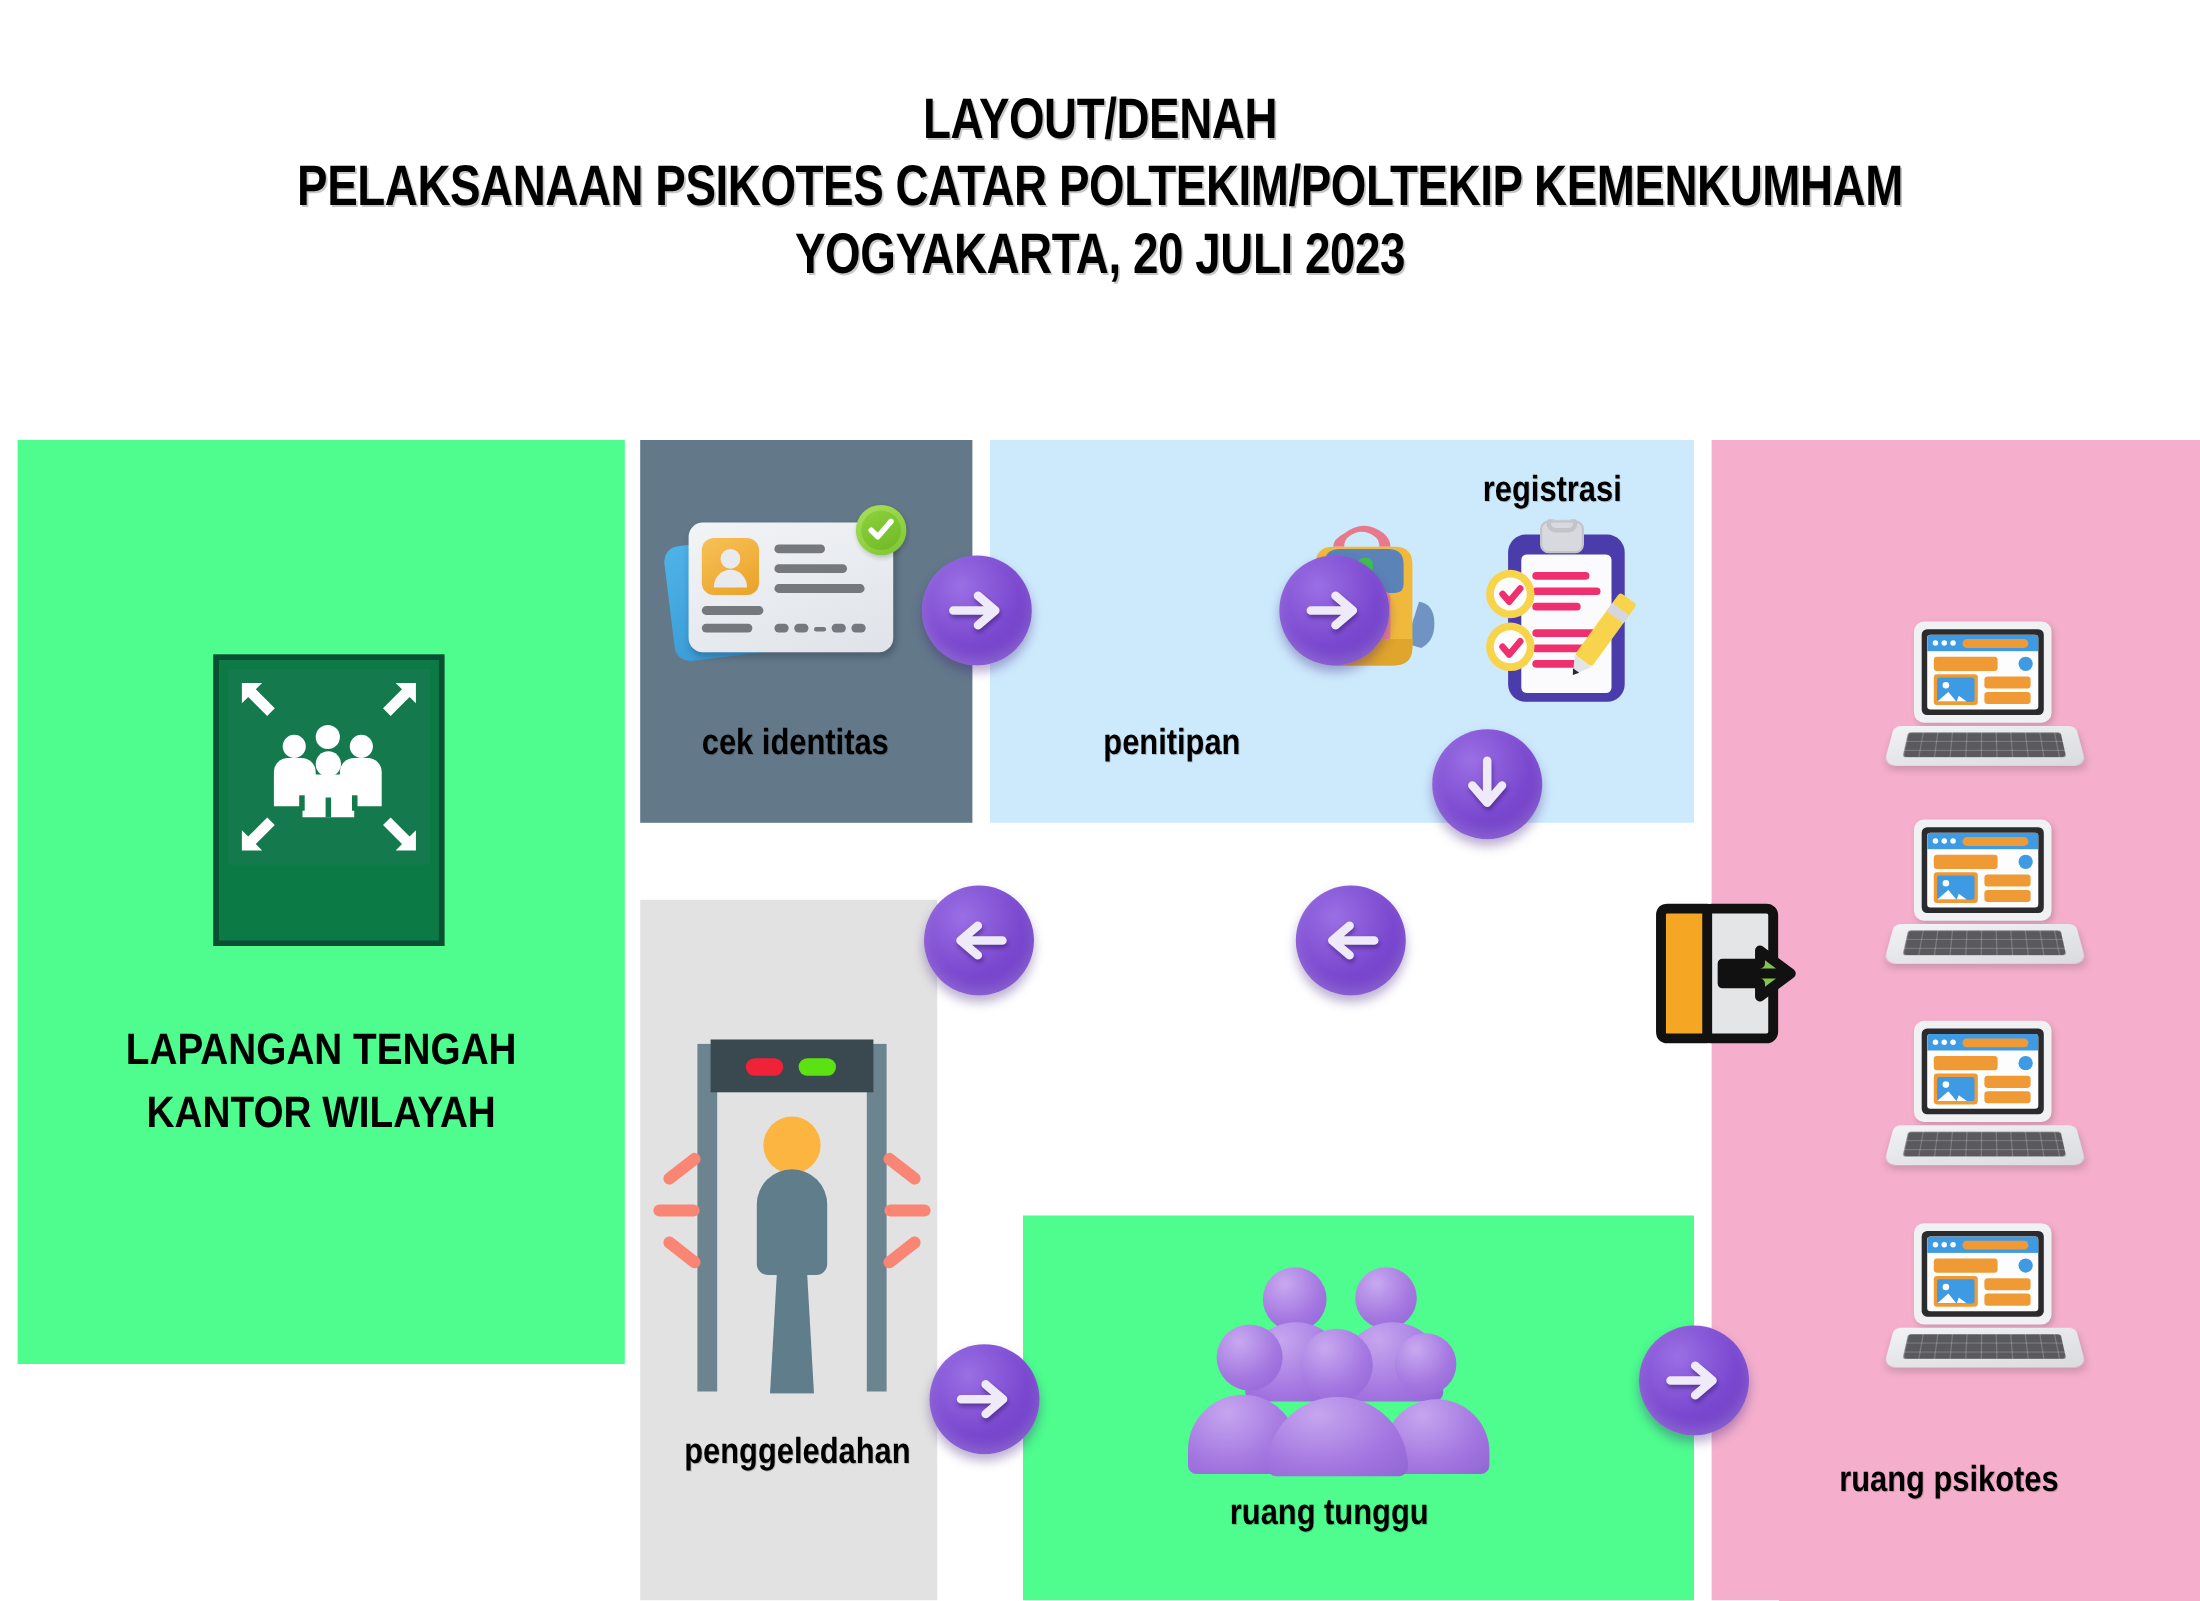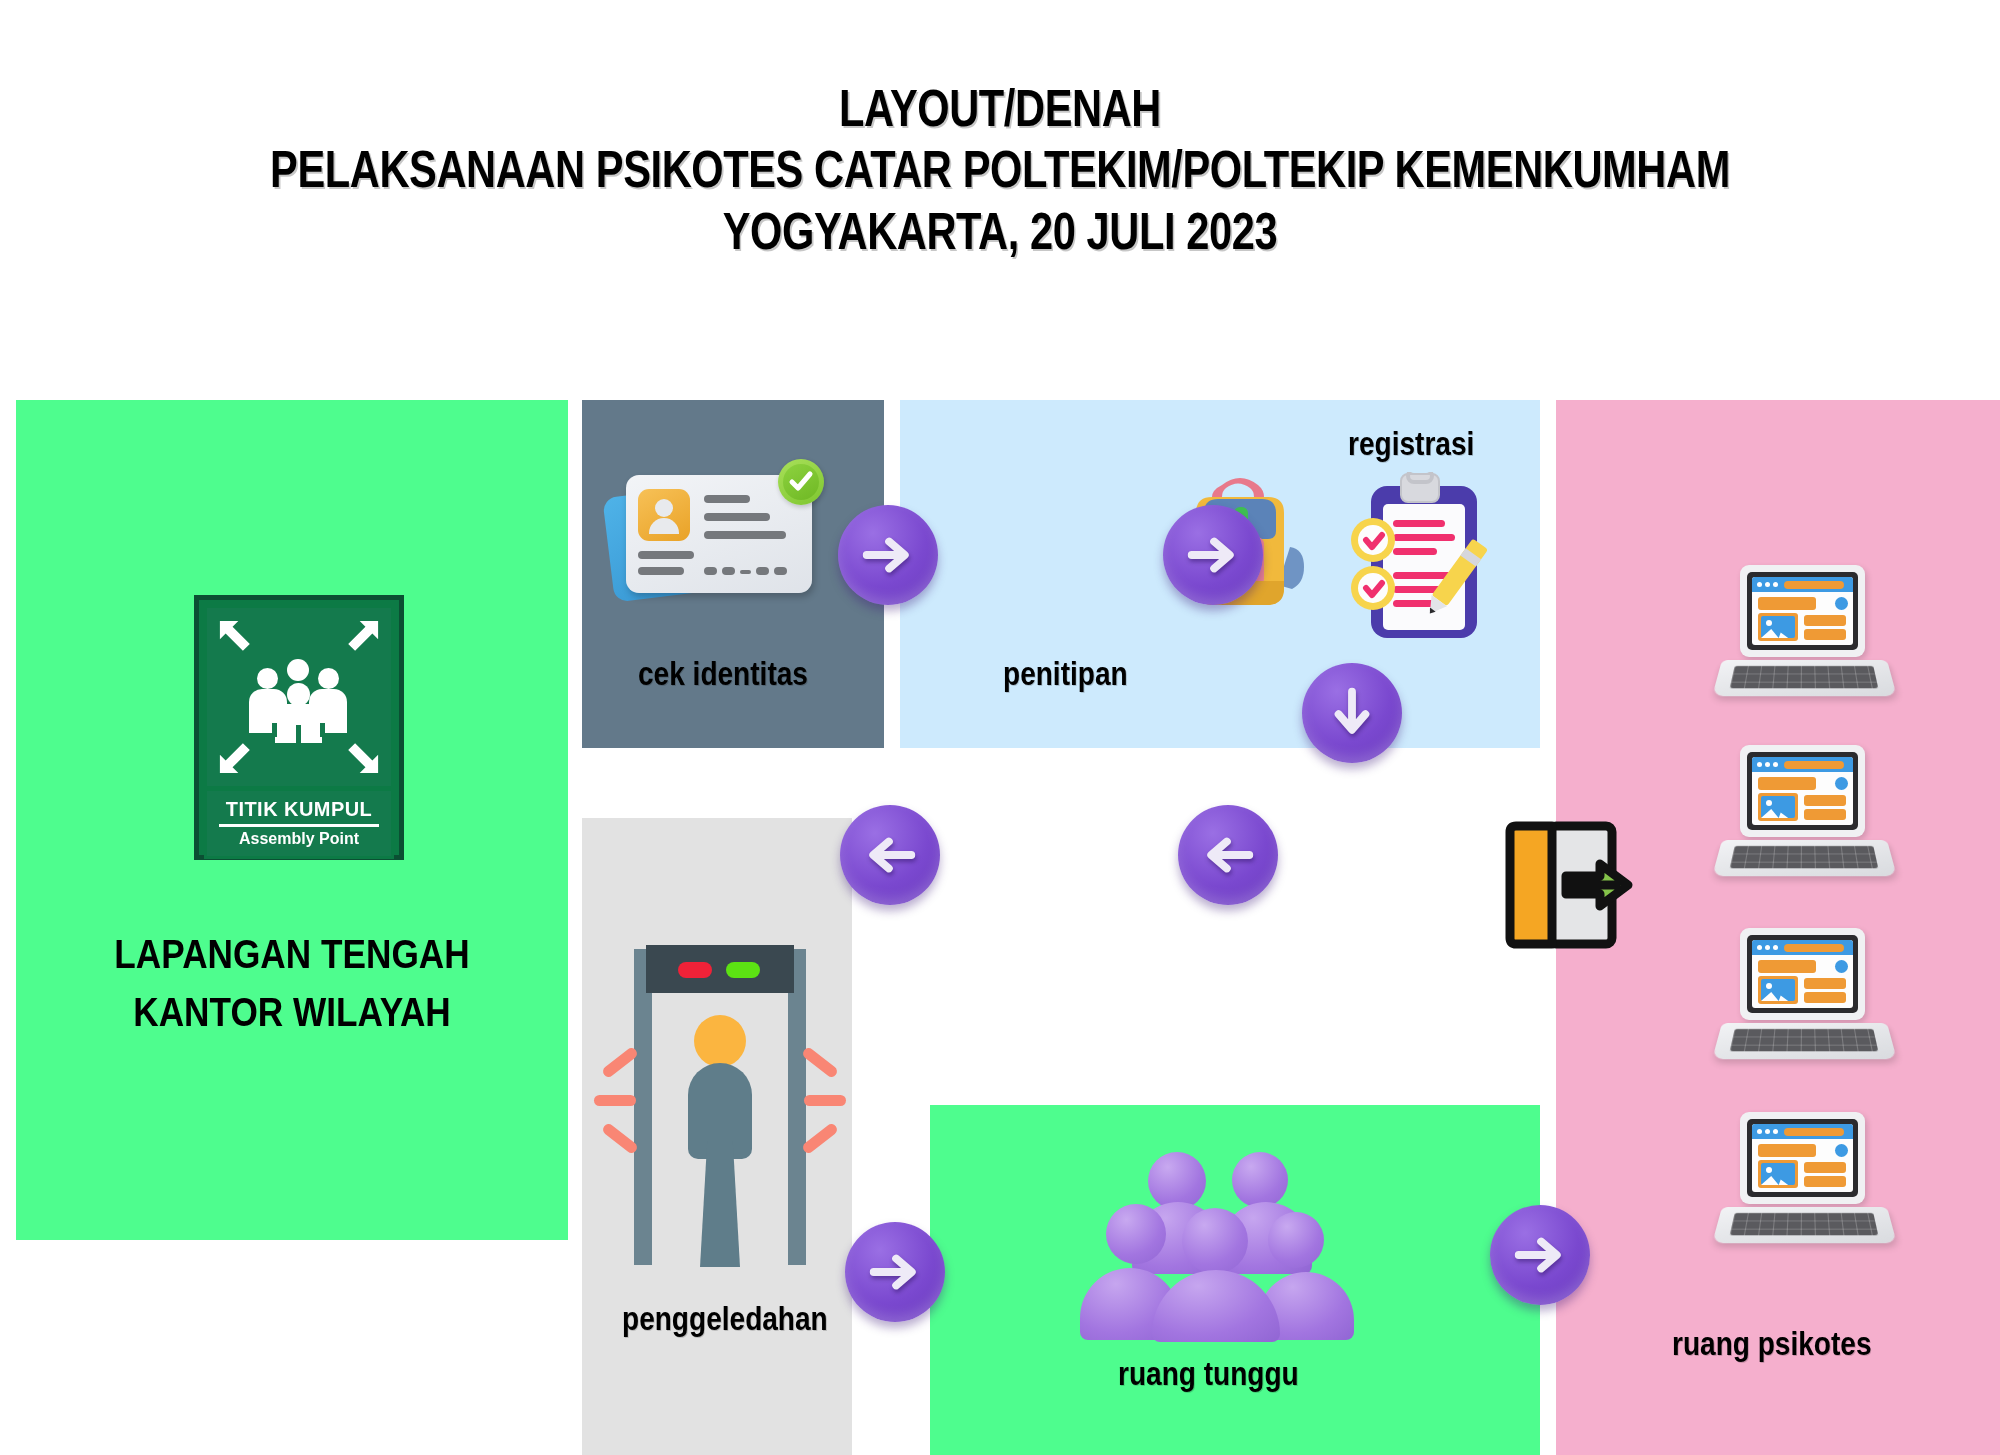--- a/index.html
+++ b/index.html
@@ -262,25 +262,20 @@
       <div class="ap-head" style="left:79px; top:9px; width:21px; height:21px;"></div>
       <div class="ap-body" style="left:10px; top:30px; width:38px; height:44px; border-radius:13px 13px 0 0;"></div>
       <div class="ap-body" style="left:70px; top:30px; width:38px; height:44px; border-radius:13px 13px 0 0;"></div>
       <div class="ap-head" style="left:48px; top:24px; width:23px; height:23px;"></div>
       <div class="ap-body" style="left:36px; top:45px; width:47px; height:39px; border-radius:12px 12px 0 0;"></div>
       <div class="ap-body" style="left:33px; top:64px; width:5px; height:14px; background:#147a4d;"></div>
       <div class="ap-body" style="left:81px; top:64px; width:5px; height:14px; background:#147a4d;"></div>
       <div class="ap-body" style="left:57px; top:66px; width:5px; height:18px; background:#147a4d;"></div>
     </div>
   </div>
-  <div id="assembly-caption">
-    <div id="assembly-title">TITIK KUMPUL</div>
-    <div id="assembly-rule"></div>
-    <div id="assembly-sub">Assembly Point</div>
-  </div>
 </div>
 
 <div id="lapangan-label">
   <div>LAPANGAN TENGAH</div>
   <div>KANTOR WILAYAH</div>
 </div>
 
 <div id="icon-idcard">
   <div id="idc-back"></div>
   <div id="idc-front">

